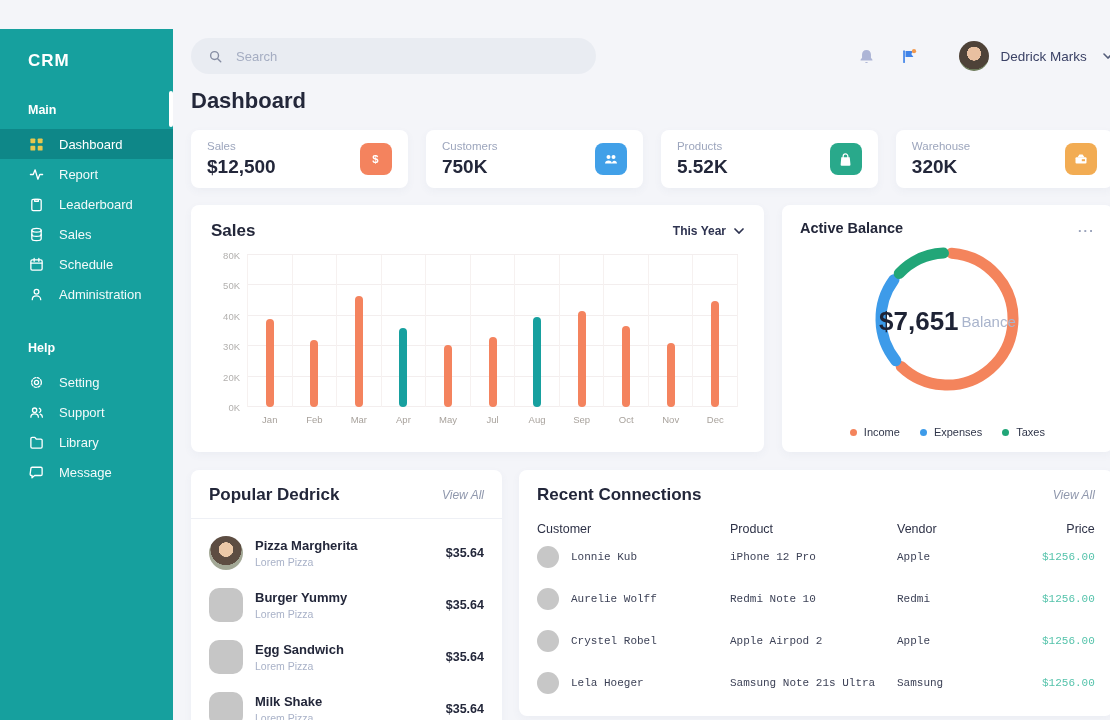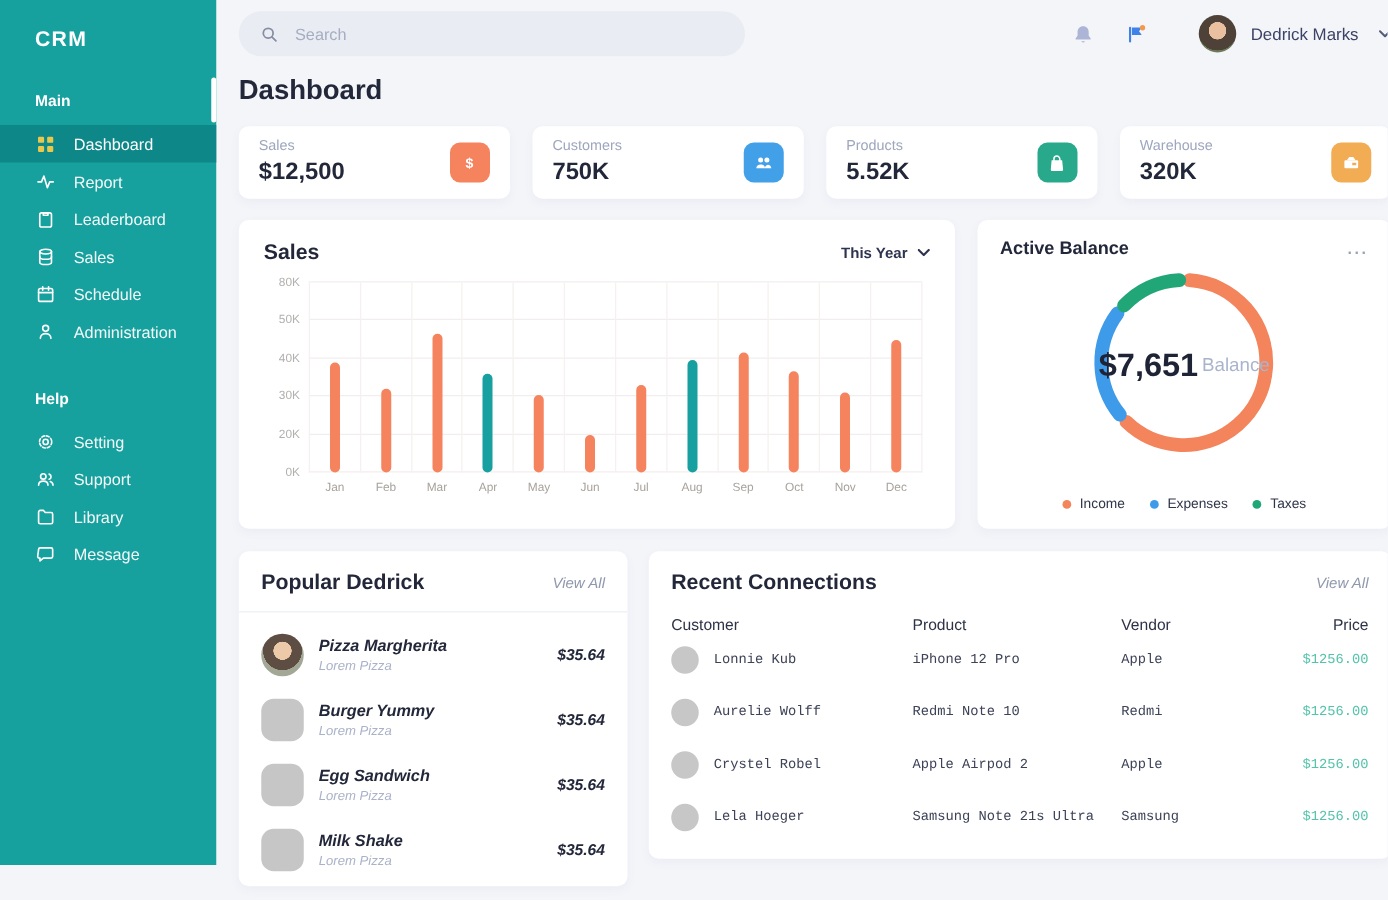--- a/index.html
+++ b/index.html
@@ -1,18 +1,18 @@
 <!DOCTYPE html>
 <html><head>
 <meta charset="utf-8">
 <style>
   * { box-sizing: border-box; margin: 0; padding: 0; }
   html,body { width:1110px; height:720px; }
   body { font-family:"Liberation Sans", sans-serif; background:#f4f5f9; overflow:hidden; }
-  .app { width:1110px; height:692px; display:flex; }
+  .app { width:1110px; height:692px; display:flex;margin-top:29px; }
 
   
   .sidebar { width:173px; flex-shrink:0; background:#16a09e; color:#fff; position:relative; }
   .logo { padding:22px 28px 0; font-size:17px; font-weight:bold; letter-spacing:1px; }
   .section-title { margin:32px 28px 12px; font-size:12.5px; font-weight:bold; }
   .nav-item { height:30px; display:flex; align-items:center; gap:15px; padding:0 28px; font-size:13px; color:rgba(255,255,255,.95); cursor:pointer; }
   .nav-item.active { background:#0e8788; color:#fff; }
   .nav-icon { width:16px; height:16px; display:flex; align-items:center; justify-content:center; color:#fff; }
   .nav-icon.accent { color:#e8c84d; }
   .nav-icon svg { display:block; }
@@ -70,21 +70,21 @@
   .legend-item { display:flex; align-items:center; gap:7px; font-size:11px; color:#30364a; }
   .dot { width:7px; height:7px; border-radius:50%; }
 
   
   .row3 { display:flex; gap:17px; margin-top:18px; align-items:flex-start; }
   .products-card { width:311px; height:268px; }
   .p-head { padding:15px 18px 13px; display:flex; justify-content:space-between; align-items:center; }
   .view-all { font-size:12px; color:#9098ad; cursor:pointer;font-style:italic; }
   .divider { height:1px; background:#eef0f5; }
   .p-list { padding:8px 18px 0; }
-  .p-item { display:flex; align-items:center; gap:12px; padding:9px 0; cursor:pointer;font-style:italic; }
+  .p-item { display:flex; align-items:center; gap:12px; padding:9px 0; cursor:pointer; }
   .p-thumb { width:34px; height:34px; border-radius:10px; background:#c6c6c6; flex-shrink:0; }
   .p-thumb.photo { border-radius:50%;
     background: radial-gradient(circle at 50% 40%, #ecc9a8 0 27%, #5d4d42 28% 58%, #a3a896 59%); }
   .p-name { font-size:13px; font-weight:bold; color:#23273a; }
   .p-sub { font-size:10.5px; color:#a9b2c8; margin-top:3px; }
   .p-price { margin-left:auto; font-size:12.5px; font-weight:bold; color:#23273a; }
 
   .connections-card { flex:1; height:246px; padding:15px 18px; }
   .t-header, .t-row { display:grid; grid-template-columns:193px 167px 145px 1fr; align-items:center; }
   .t-header { margin-top:17px; font-size:12.5px; font-weight:normal; color:#2e3247; }
@@ -331,24 +331,20 @@
               </div>
               <div class="col">
                 <div class="bar" style="height: 52%; background: rgb(23, 160, 159);"></div>
                 <div class="month">Apr</div>
               </div>
               <div class="col">
                 <div class="bar" style="height: 41%; background: rgb(244, 131, 94);"></div>
                 <div class="month">May</div>
               </div>
               <div class="col">
-                <div class="bar" style="height: 20%; background: rgb(244, 131, 94);"></div>
-                <div class="month">Jun</div>
-              </div>
-              <div class="col">
                 <div class="bar" style="height: 46%; background: rgb(244, 131, 94);"></div>
                 <div class="month">Jul</div>
               </div>
               <div class="col">
                 <div class="bar" style="height: 59%; background: rgb(23, 160, 159);"></div>
                 <div class="month">Aug</div>
               </div>
               <div class="col">
                 <div class="bar" style="height: 63%; background: rgb(244, 131, 94);"></div>
                 <div class="month">Sep</div>

